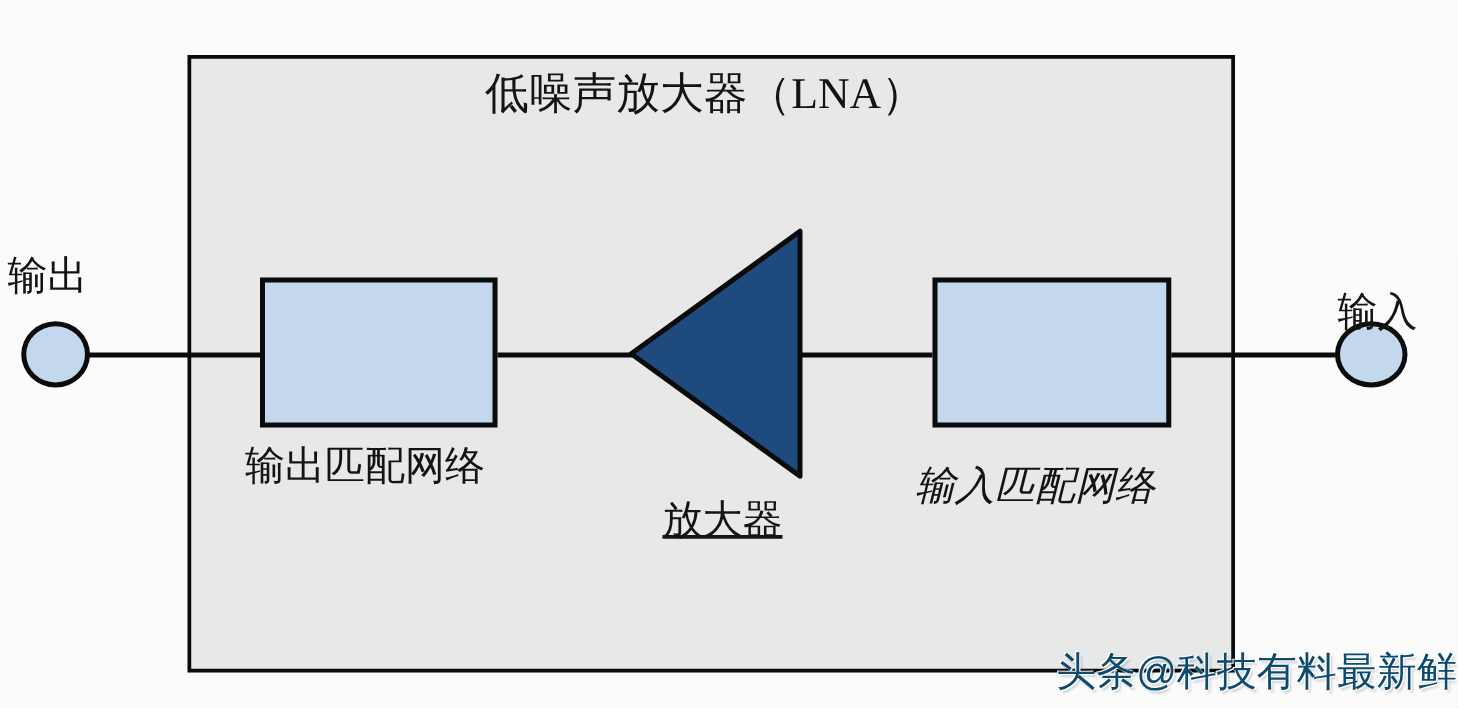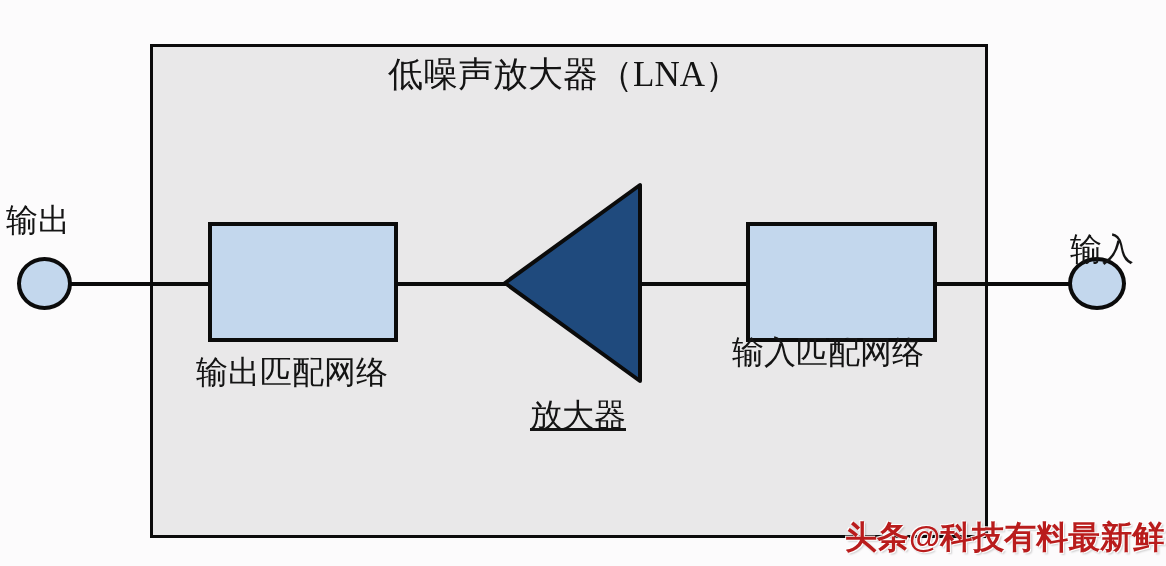--- a/index.html
+++ b/index.html
@@ -82,32 +82,32 @@
     width: 348px;
     text-align: center;
     font-size: 35px;
     line-height: 1.1;
     white-space: nowrap;
     z-index: 4;
   }
   .out-port-label  { left: 6px;    top: 202px; width: 84px;  }
   .in-port-label   { left: 1070px; top: 202px; width: 85px; margin-top: 29px;  }
   .out-block-label { left: 196px;  top: 354px; width: 200px; }
-  .in-block-label  { left: 732px;  top: 334px; width: 200px; }
+  .in-block-label  { left: 732px;  top: 370px; width: 200px; font-style: italic; }
   .amp-label       { left: 530px;  top: 397px; width: 125px; text-decoration: underline; }
   .watermark {
     position: absolute;
     left: 845px;
     top: 516px;
     width: 320px;
     font-family: "Liberation Sans", "DejaVu Sans", sans-serif;
-    font-weight: bold;
+    font-weight: normal;
     font-size: 32px;
     letter-spacing: 0px;
-    color: #b91c1c;
+    color: #0c4a6e;
     text-shadow:
       -1px -1px 0 rgba(255,255,255,0.95),
        1px  1px 0 rgba(255,255,255,0.95),
        2px  2px 2px rgba(0,0,0,0.18);
     white-space: nowrap;
     z-index: 5;
   }
 </style>
 </head>
 <body>

